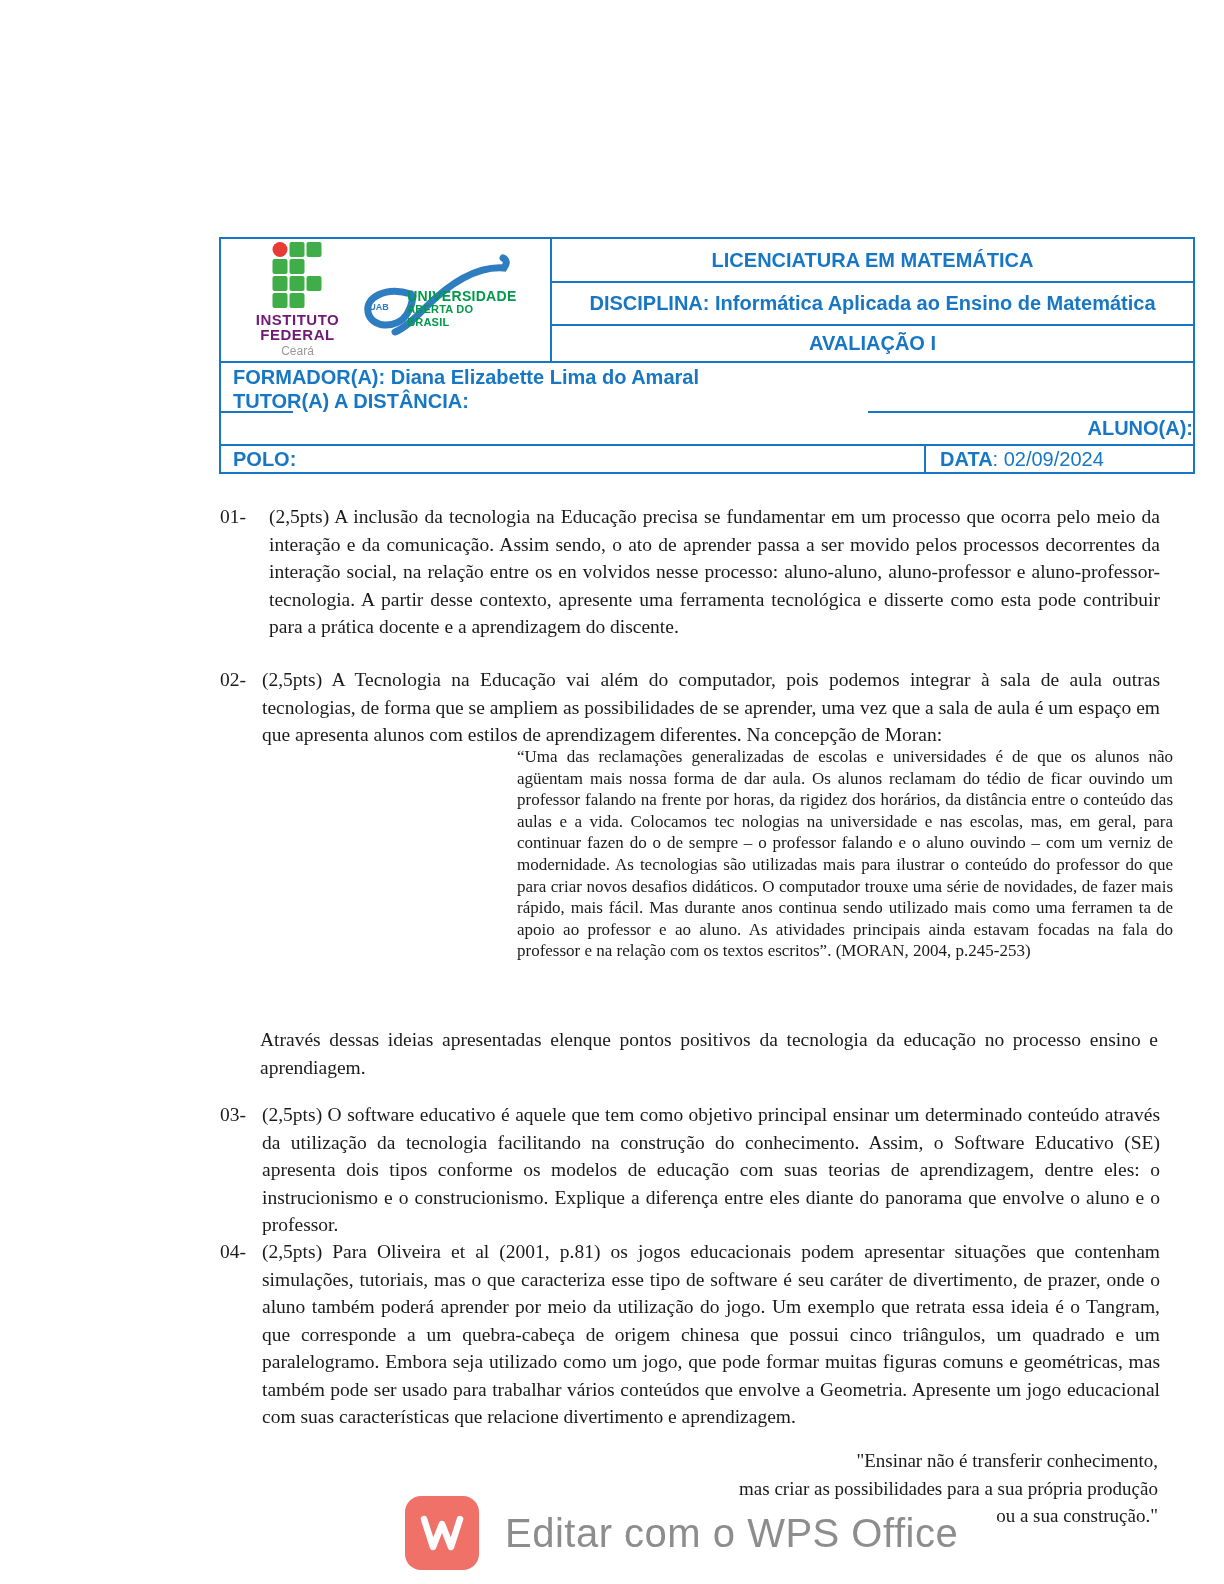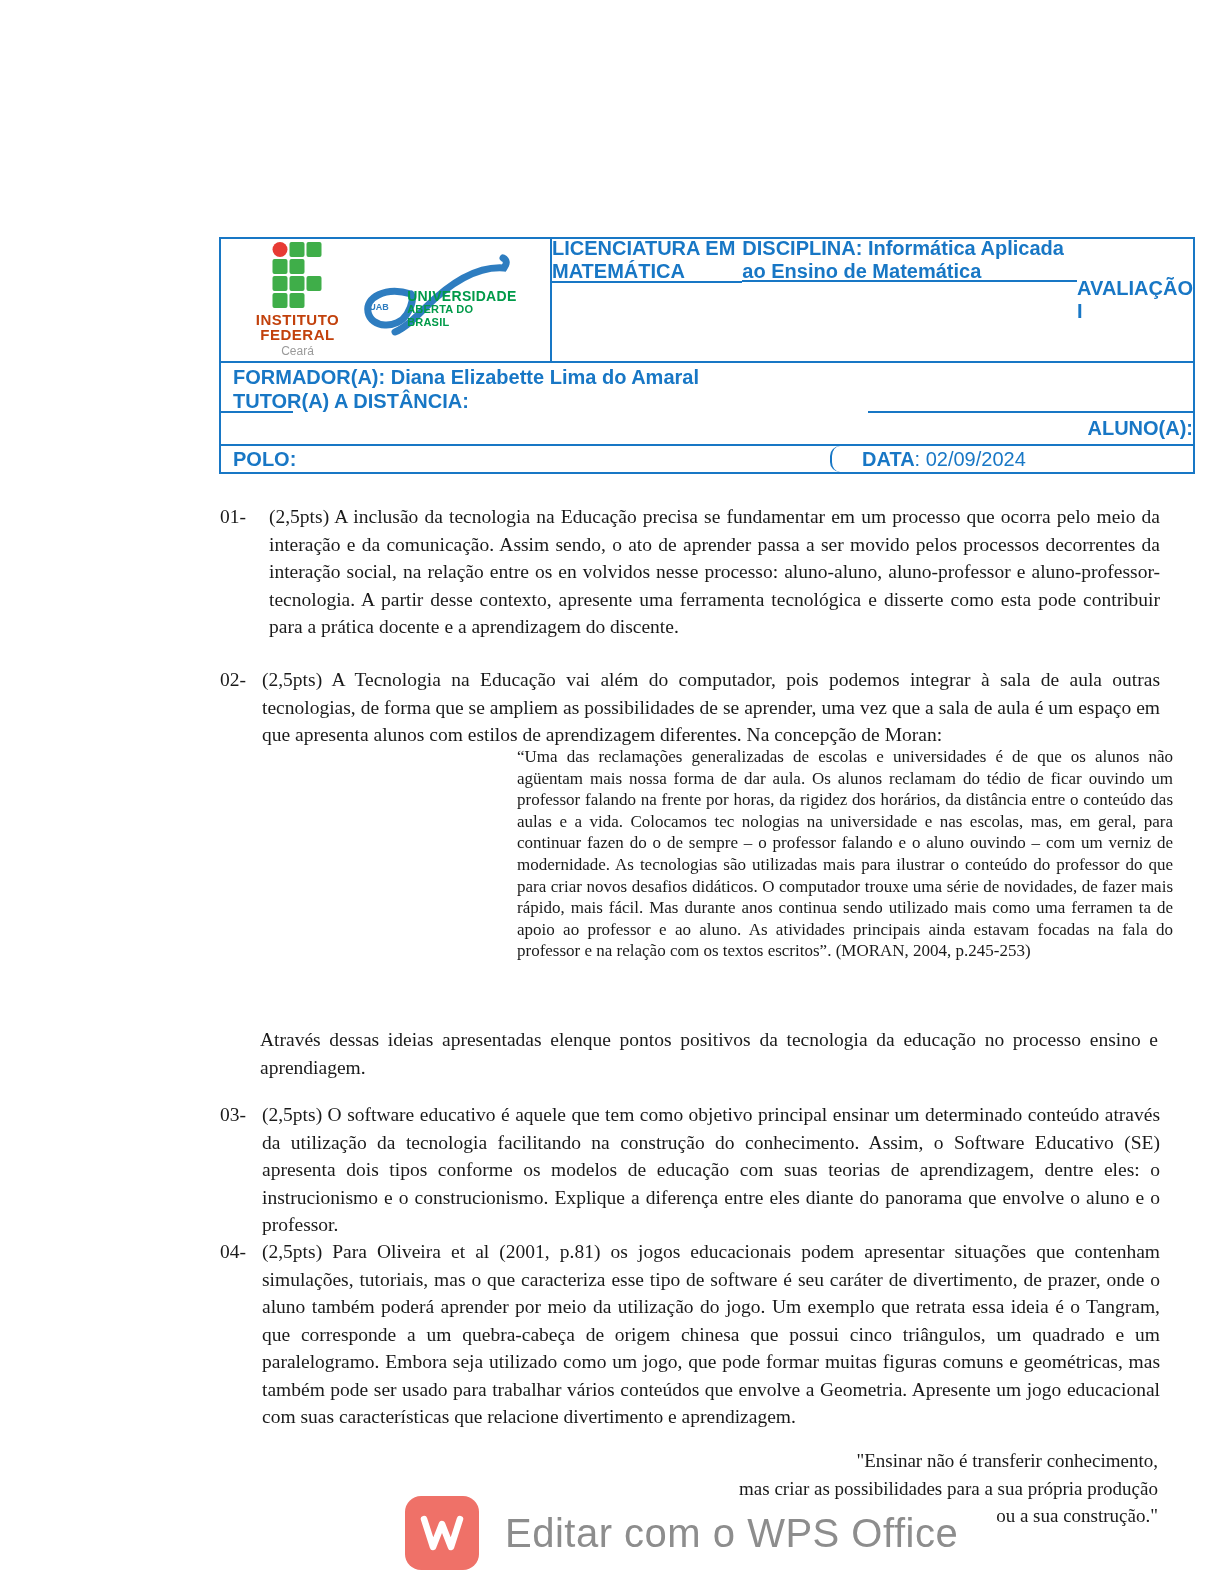--- a/index.html
+++ b/index.html
@@ -15,42 +15,42 @@
   html,body{margin:0;padding:0;background:#fff;}
   .page{position:relative;width:1224px;height:1584px;background:#fff;overflow:hidden;
         font-family:"Liberation Serif",serif;color:var(--ink);}
 
   
   .htable{position:absolute;left:219px;top:237px;width:976px;border:2px solid var(--blue);
           box-sizing:border-box;font-family:"Liberation Sans",sans-serif;color:var(--blue);}
   .hrow1{display:flex;height:122px;}
   .logos-cell{width:331px;border-right:2px solid var(--blue);box-sizing:border-box;
               display:flex;align-items:center;justify-content:center;gap:16px;}
-  .head-col{flex:1;display:flex;flex-direction:row;}
+  .head-col{flex:1;display:flex;flex-direction:column;}
   .hcell{display:flex;align-items:center;justify-content:center;font-weight:bold;font-size:20px;}
   .hc1{height:44px;border-bottom:2px solid var(--blue);box-sizing:border-box;}
   .hc2{height:43px;border-bottom:2px solid var(--blue);box-sizing:border-box;}
   .hc3{flex:1;}
   .hrow2{position:relative;height:52px;border-top:2px solid var(--blue);box-sizing:border-box;
          padding:2px 0 0 12px;font-weight:bold;font-size:20px;line-height:24px;}
   .hrow3{height:31px;box-sizing:border-box;padding-left:12px;font-weight:bold;font-size:20px;
          line-height:30px;text-align:right;}
   .hrow4{height:28px;border-top:2px solid var(--blue);box-sizing:border-box;display:flex;
          font-weight:bold;font-size:20px;}
   .polo-cell{flex:1;padding-left:12px;line-height:26px;}
-  .data-cell{width:363px;border-left:2px solid var(--blue);box-sizing:border-box;
-             padding-left:30px;line-height:26px;border-radius:10px;}
+  .data-cell{width:269px;border-left:2px solid var(--blue);box-sizing:border-box;
+             padding-left:14px;line-height:26px;}
   .data-cell .val{font-weight:normal;}
   .seg{position:absolute;height:2px;background:var(--blue);}
   .seg-left{left:0;top:172px;width:72px;}
   .seg-right{left:647px;top:172px;width:327px;}
 
   
   .iflogo{display:flex;flex-direction:column;align-items:center;}
-  .iflogo .name{font-family:"Liberation Sans",sans-serif;font-weight:bold;color:#c2410c;
+  .iflogo .name{font-family:"Liberation Sans",sans-serif;font-weight:bold;color:#701a75;
                 font-size:15px;line-height:15px;letter-spacing:.5px;margin-top:4px;text-align:center;}
   .iflogo .state{font-family:"Liberation Sans",sans-serif;color:#9a9a9a;font-size:12px;margin-top:2px;}
   .uablogo{position:relative;width:160px;height:100px;}
   .uablogo .gtxt{position:absolute;left:52px;top:40px;font-family:"Liberation Sans",sans-serif;
                  font-weight:bold;color:var(--uab-green);line-height:13px;text-align:left;}
   .uablogo .g1{font-size:14px;letter-spacing:.3px;}
   .uablogo .g2{font-size:11px;letter-spacing:.2px;}
   .uablogo .acr{position:absolute;left:14px;top:52px;font-family:"Liberation Sans",sans-serif;
                 font-weight:bold;color:var(--uab-blue);font-size:9px;}
 

